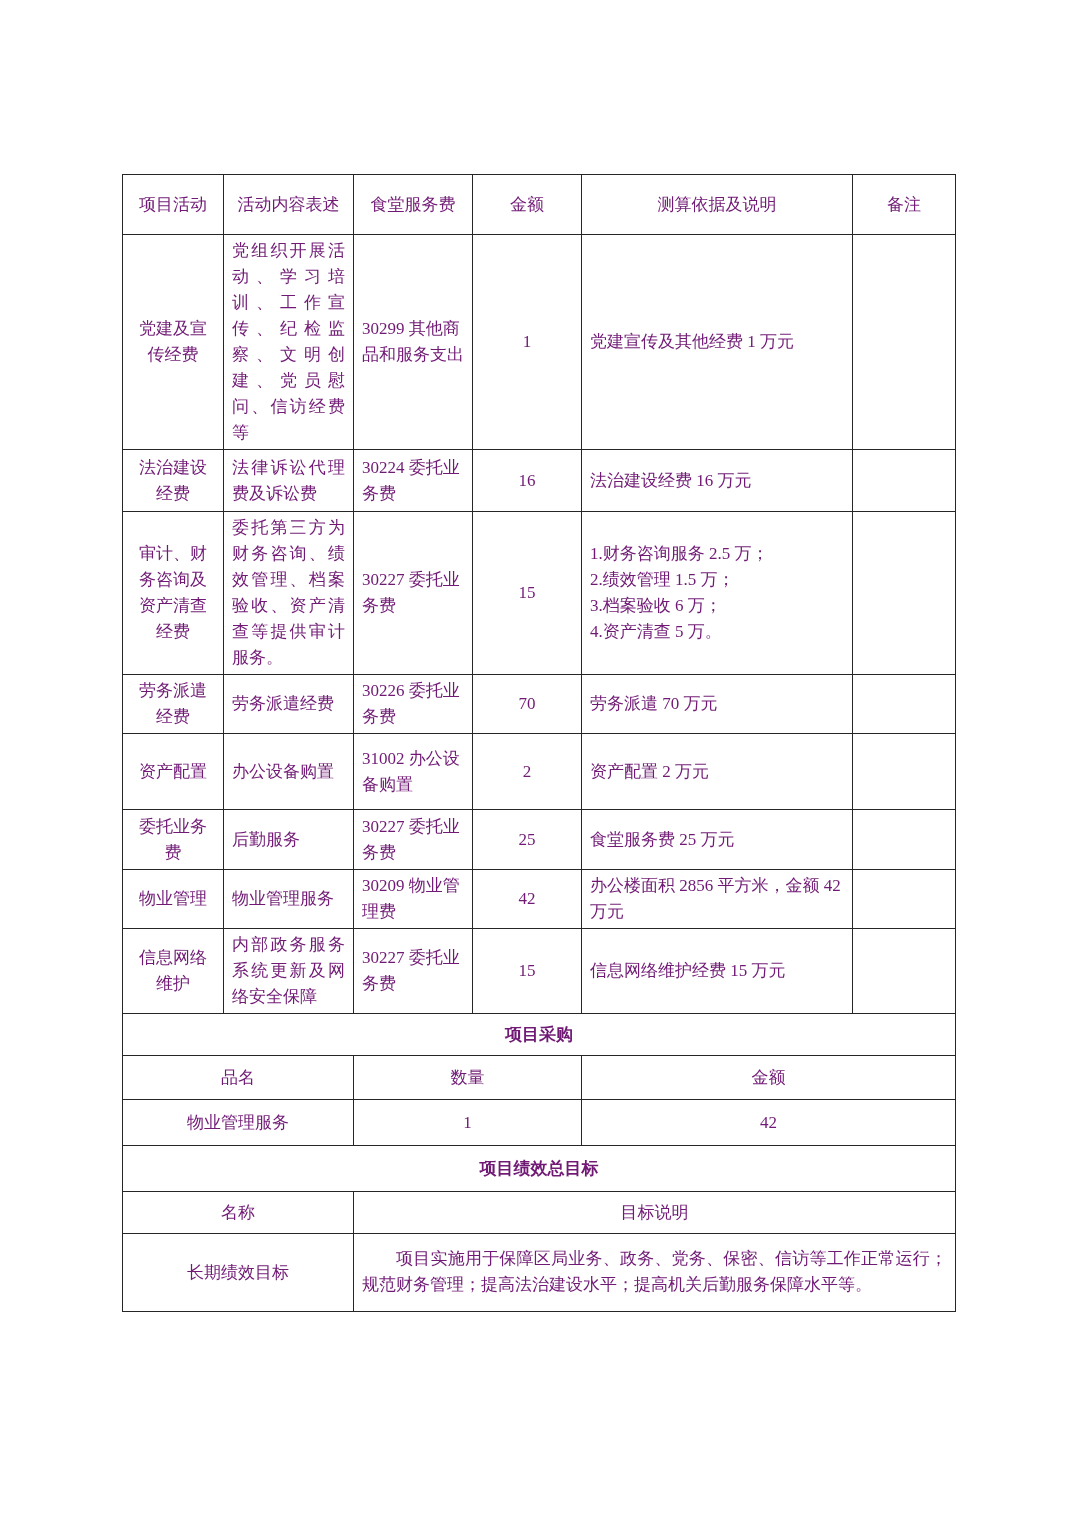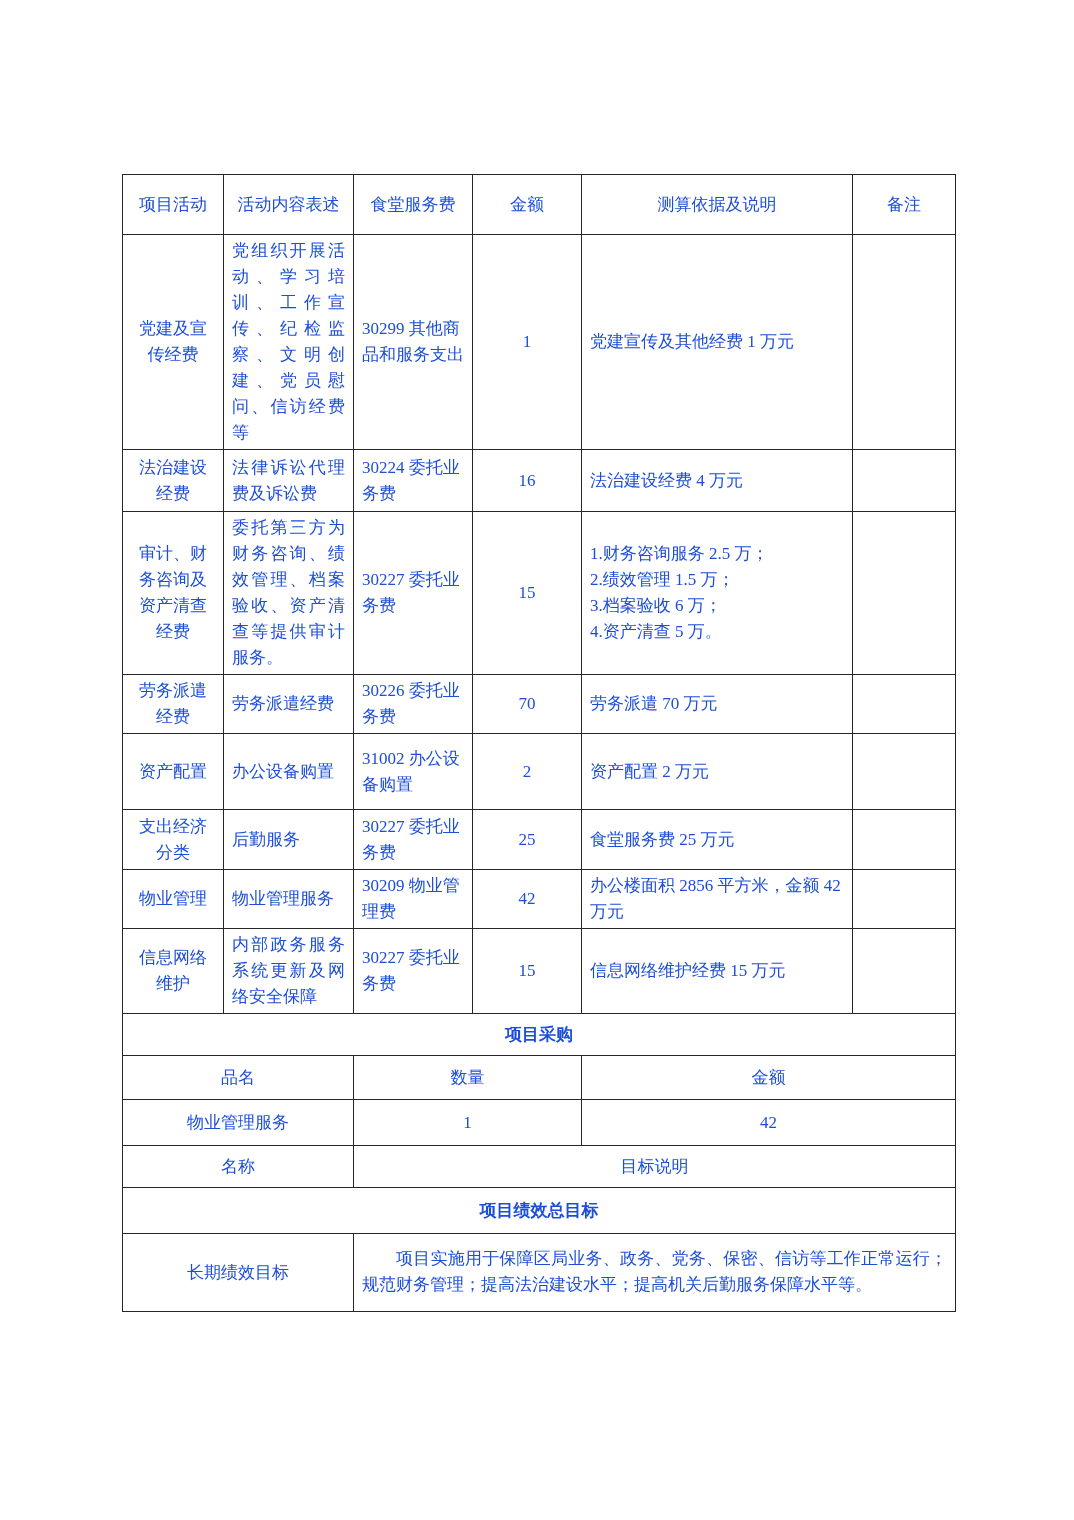--- a/index.html
+++ b/index.html
@@ -4,21 +4,21 @@
 <style>
   html, body { margin: 0; padding: 0; }
   body { background: #e8e8e8; }
   .page {
     position: relative;
     width: 1074px;
     height: 1520px;
     margin: 0 auto;
     background: #ffffff;
     font-family: "Liberation Serif", "DejaVu Serif", serif;
-    color: #1d4ed8;
+    color: #701a75;
   }
   table.doc-table {
     position: absolute;
     left: 122px;
     top: 174px;
     width: 833px;
     border-collapse: collapse;
     table-layout: fixed;
     font-size: 17px;
     line-height: 26px;
@@ -67,21 +67,21 @@
         <td class="cc">1</td>
         <td class="basis">党建宣传及其他经费 1 万元</td>
         <td class="cc"></td>
       </tr>
 
       <tr style="height:62px">
         <td class="cc">法治建设经费</td>
         <td class="desc">法律诉讼代理费及诉讼费</td>
         <td class="cat">30224 委托业务费</td>
         <td class="cc">16</td>
-        <td class="basis">法治建设经费 4 万元</td>
+        <td class="basis">法治建设经费 16 万元</td>
         <td class="cc"></td>
       </tr>
 
       <tr style="height:152px">
         <td class="cc">审计、财务咨询及资产清查经费</td>
         <td class="desc">委托第三方为财务咨询、绩效管理、档案验收、资产清查等提供审计服务。</td>
         <td class="cat">30227 委托业务费</td>
         <td class="cc">15</td>
         <td class="basis">1.财务咨询服务 2.5 万；
 2.绩效管理 1.5 万；
@@ -102,21 +102,21 @@
       <tr style="height:76px">
         <td class="cc">资产配置</td>
         <td class="desc">办公设备购置</td>
         <td class="cat">31002 办公设备购置</td>
         <td class="cc">2</td>
         <td class="basis">资产配置 2 万元</td>
         <td class="cc"></td>
       </tr>
 
       <tr style="height:60px">
-        <td class="cc">支出经济分类</td>
+        <td class="cc">委托业务费</td>
         <td class="desc">后勤服务</td>
         <td class="cat">30227 委托业务费</td>
         <td class="cc">25</td>
         <td class="basis">食堂服务费 25 万元</td>
         <td class="cc"></td>
       </tr>
 
       <tr style="height:56px">
         <td class="cc">物业管理</td>
         <td class="desc">物业管理服务</td>
@@ -143,26 +143,26 @@
         <td class="cc" colspan="2">品名</td>
         <td class="cc" colspan="2">数量</td>
         <td class="cc" colspan="2">金额</td>
       </tr>
       <tr style="height:46px">
         <td class="cc" colspan="2">物业管理服务</td>
         <td class="cc" colspan="2">1</td>
         <td class="cc" colspan="2">42</td>
       </tr>
 
+      <tr style="height:46px">
+        <td class="sec" colspan="6">项目绩效总目标</td>
+      </tr>
       <tr style="height:42px">
         <td class="cc" colspan="2">名称</td>
         <td class="cc" colspan="4">目标说明</td>
-      </tr>
-      <tr style="height:46px">
-        <td class="sec" colspan="6">项目绩效总目标</td>
       </tr>
       <tr style="height:78px">
         <td class="cc" colspan="2">长期绩效目标</td>
         <td class="goal" colspan="4">项目实施用于保障区局业务、政务、党务、保密、信访等工作正常运行；规范财务管理；提高法治建设水平；提高机关后勤服务保障水平等。</td>
       </tr>
     </tbody>
   </table>
 </div>
 
 </body></html>

